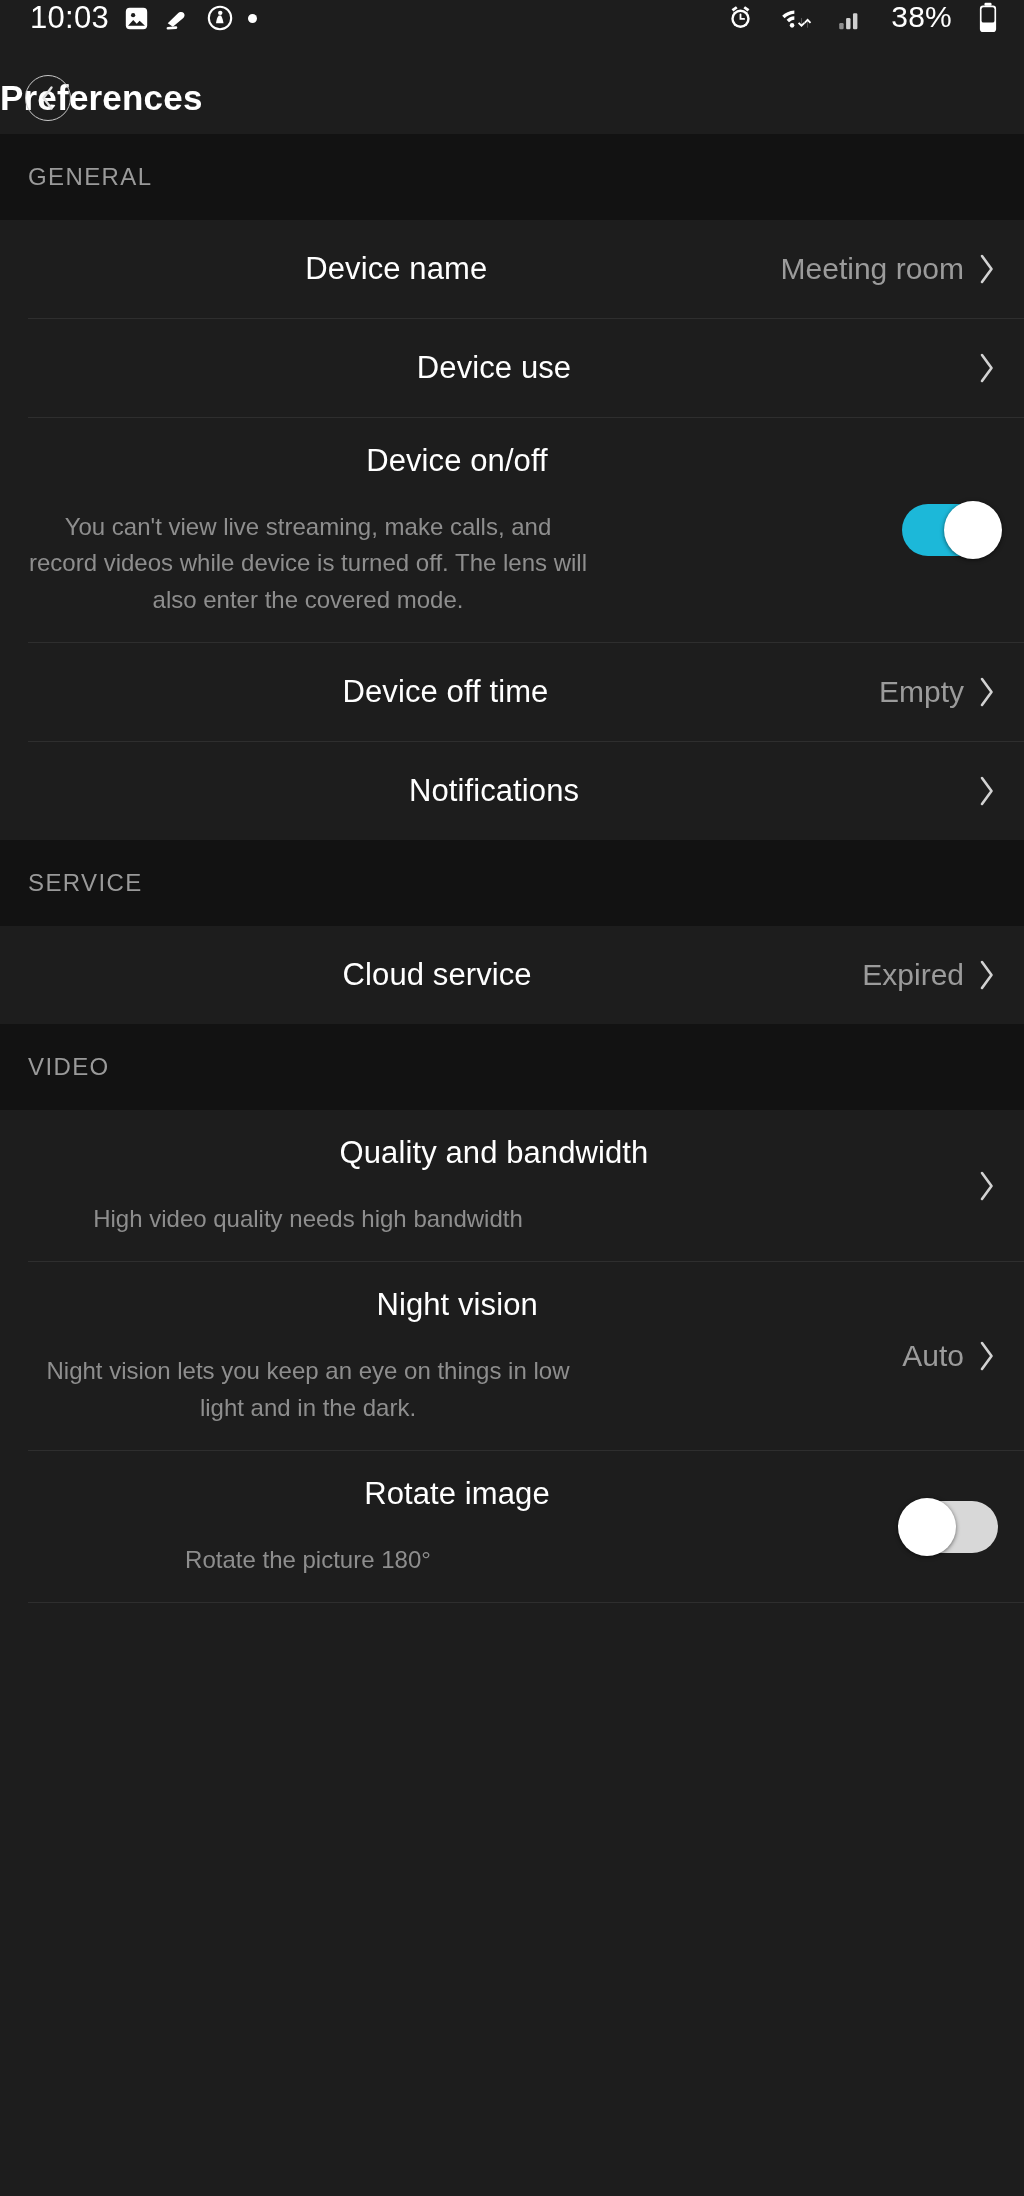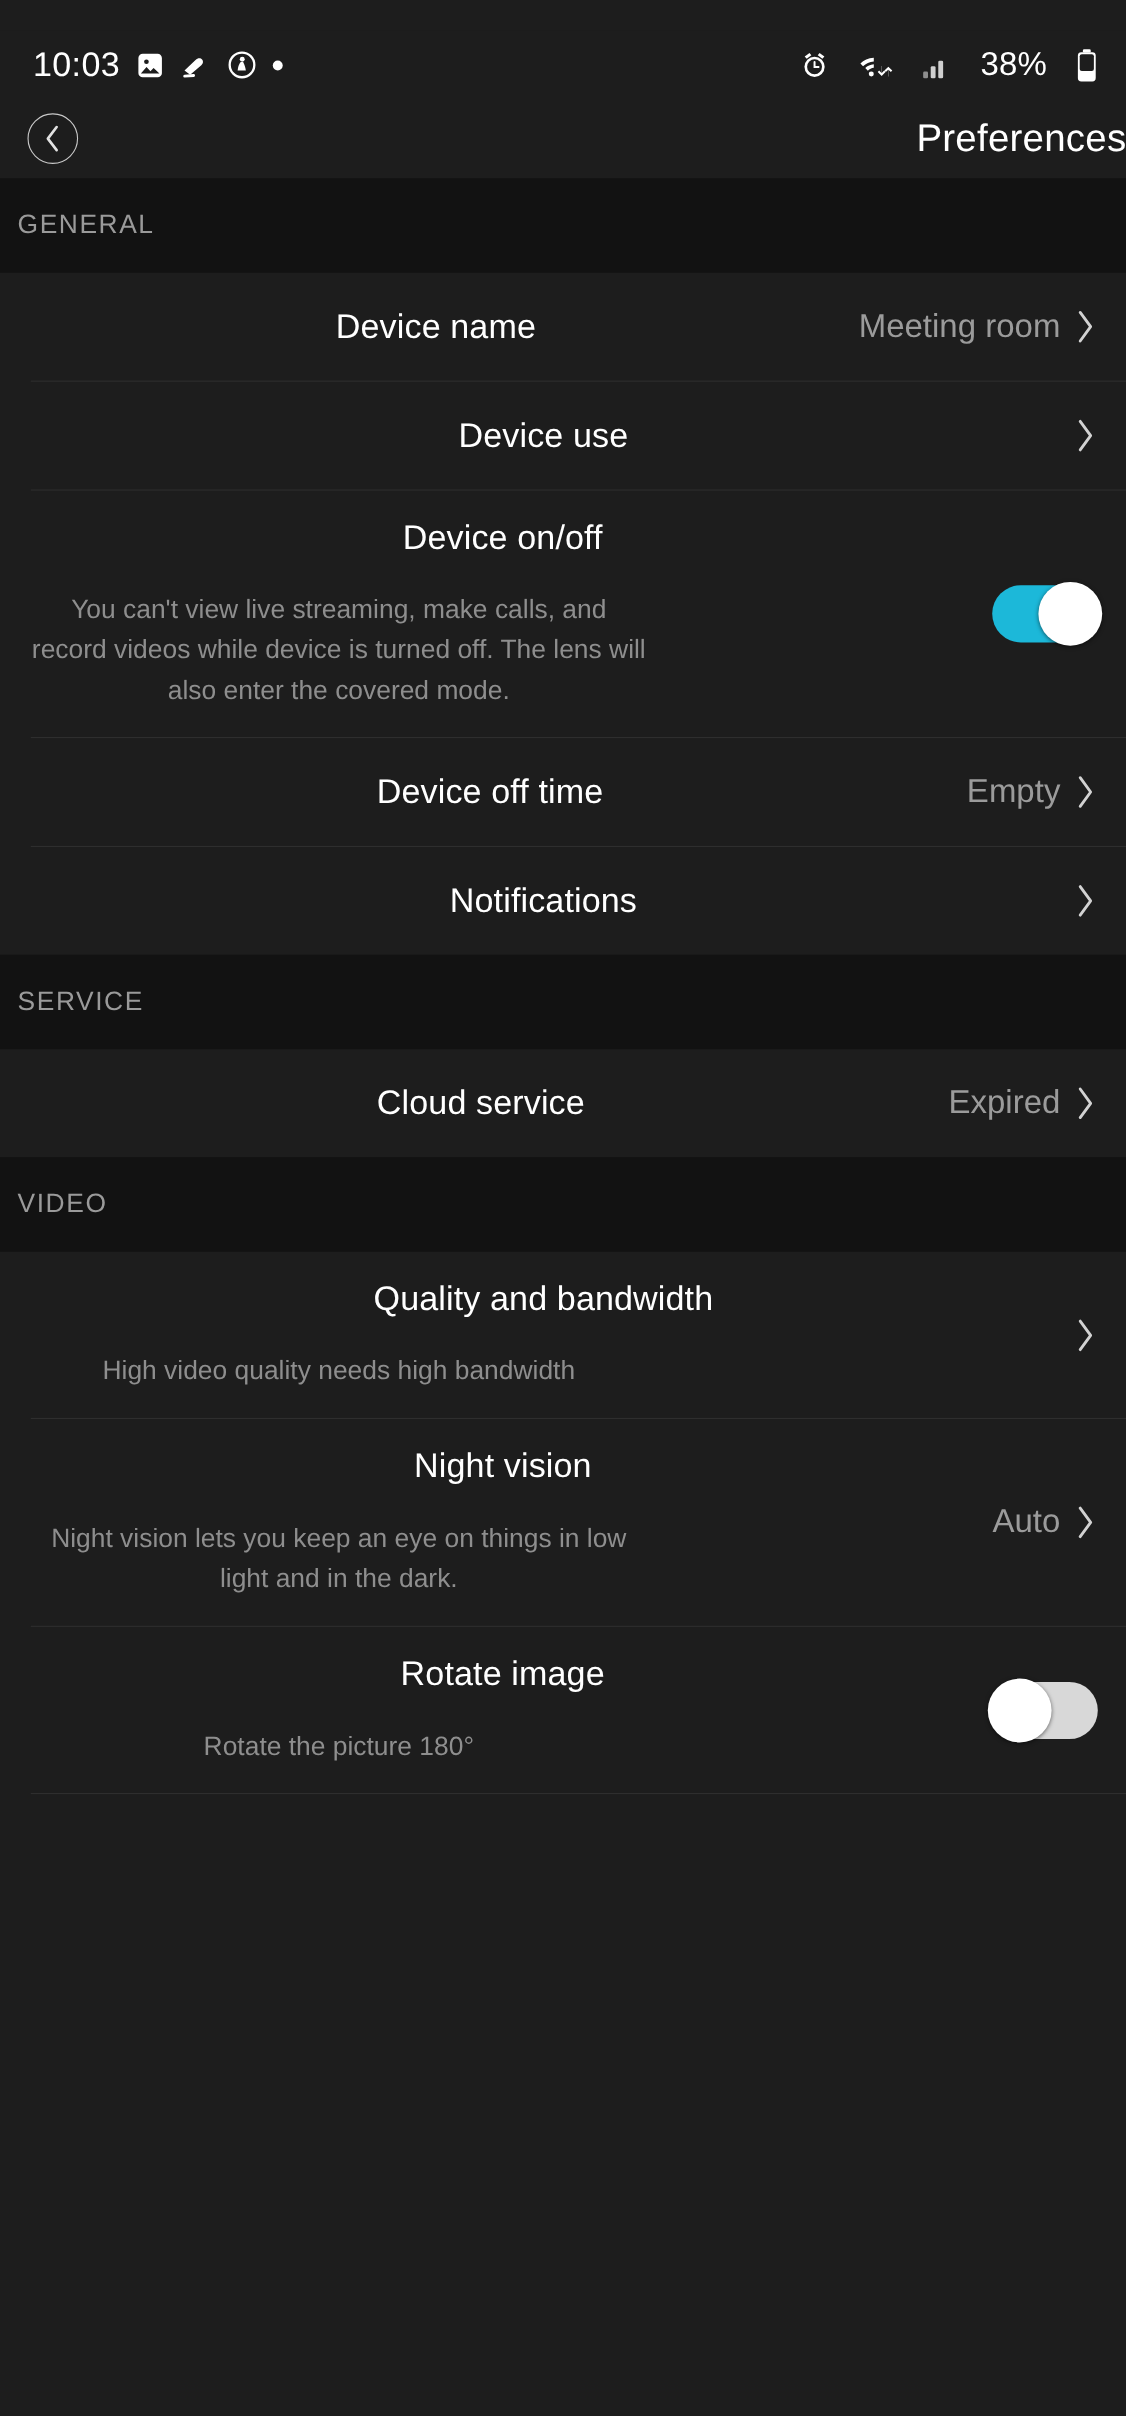--- a/index.html
+++ b/index.html
@@ -6,51 +6,51 @@
   html, body {
     width:1024px; height:2196px;
     background:#1d1d1d;
     font-family:"Liberation Sans", sans-serif;
     -webkit-font-smoothing:antialiased;
     overflow:hidden;
   }
 
   
   .statusbar{
-    height:62px; display:flex; align-items:center;
+    height:62px; display:flex; align-items:flex-start;
     justify-content:space-between;
-    padding:0 26px 0 30px; background:#1d1d1d;margin-top:28px;
+    padding:0 26px 0 30px; background:#1d1d1d;
   }
   .sb-left{ display:flex; align-items:center; gap:14px; }
   .sb-right{ display:flex; align-items:center; gap:26px; }
   .sb-clock{ color:#ffffff; font-size:31px; letter-spacing:.3px; font-weight:400; }
   .sb-pct{ color:#ffffff; font-size:30px; font-weight:400; letter-spacing:.2px; }
   .sb-ico{ display:flex; align-items:center; justify-content:center; }
   .dot-ico{ width:9px; height:9px; border-radius:50%; background:#ffffff; }
 
   
   .titlebar{
     height:72px; position:relative; display:flex; align-items:center;
     background:#1d1d1d;
   }
   .back-btn{
     position:absolute; left:25px; top:50%; transform:translateY(-50%);
     width:46px; height:46px; border-radius:50%;
     border:1.6px solid #c9c9c9;
     display:flex; align-items:center; justify-content:center;
   }
   .page-title{
-    width:100%; text-align:right; color:#ffffff;
-    font-size:35px; font-weight:400; letter-spacing:.2px;
+    width:100%; text-align:left; color:#ffffff;
+    font-size:35px; font-weight:700; letter-spacing:.2px;
   }
 
   
   .section-head{
     background:#121212; height:86px;
-    display:flex; align-items:center; padding-left:16px;
+    display:flex; align-items:center; padding-left:28px;
   }
   .section-head .lbl{
     color:#9a9a9a; font-size:24px; letter-spacing:1.4px; font-weight:400;
   }
 
   
   .list{ background:#1d1d1d; }
   .row{
     position:relative; display:flex; align-items:center;
     padding:0 26px 0 28px; min-height:98px;

